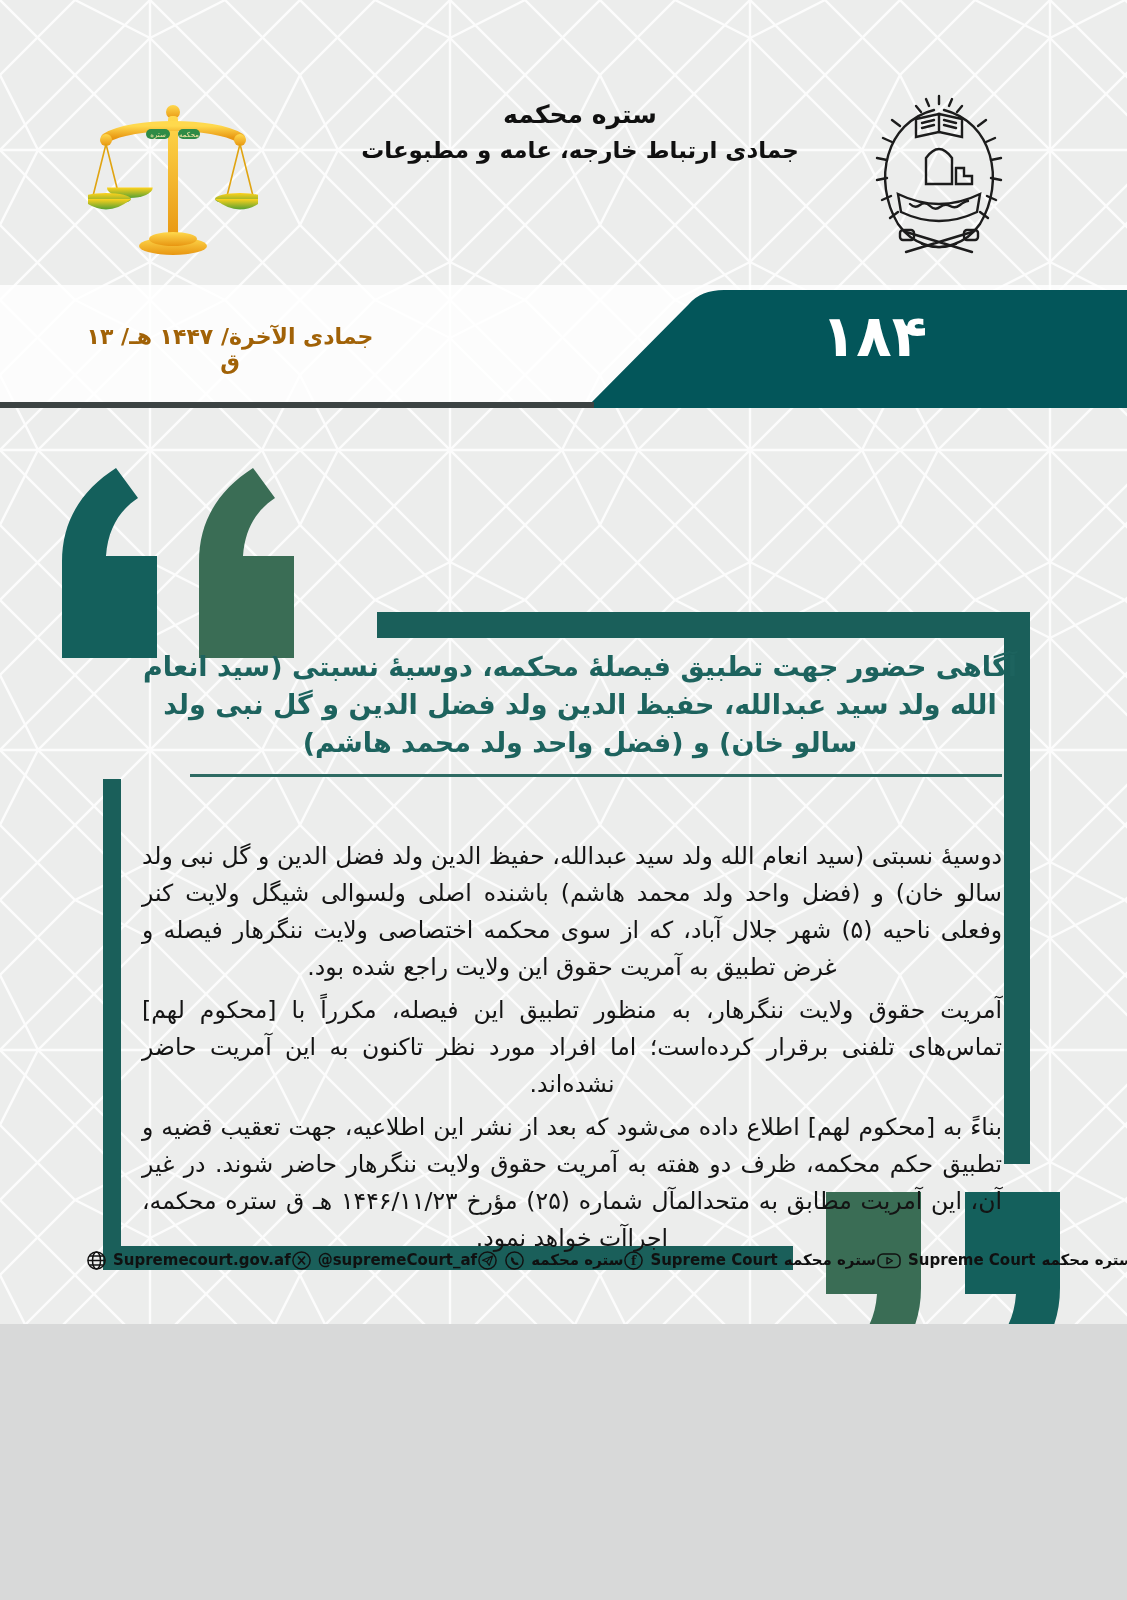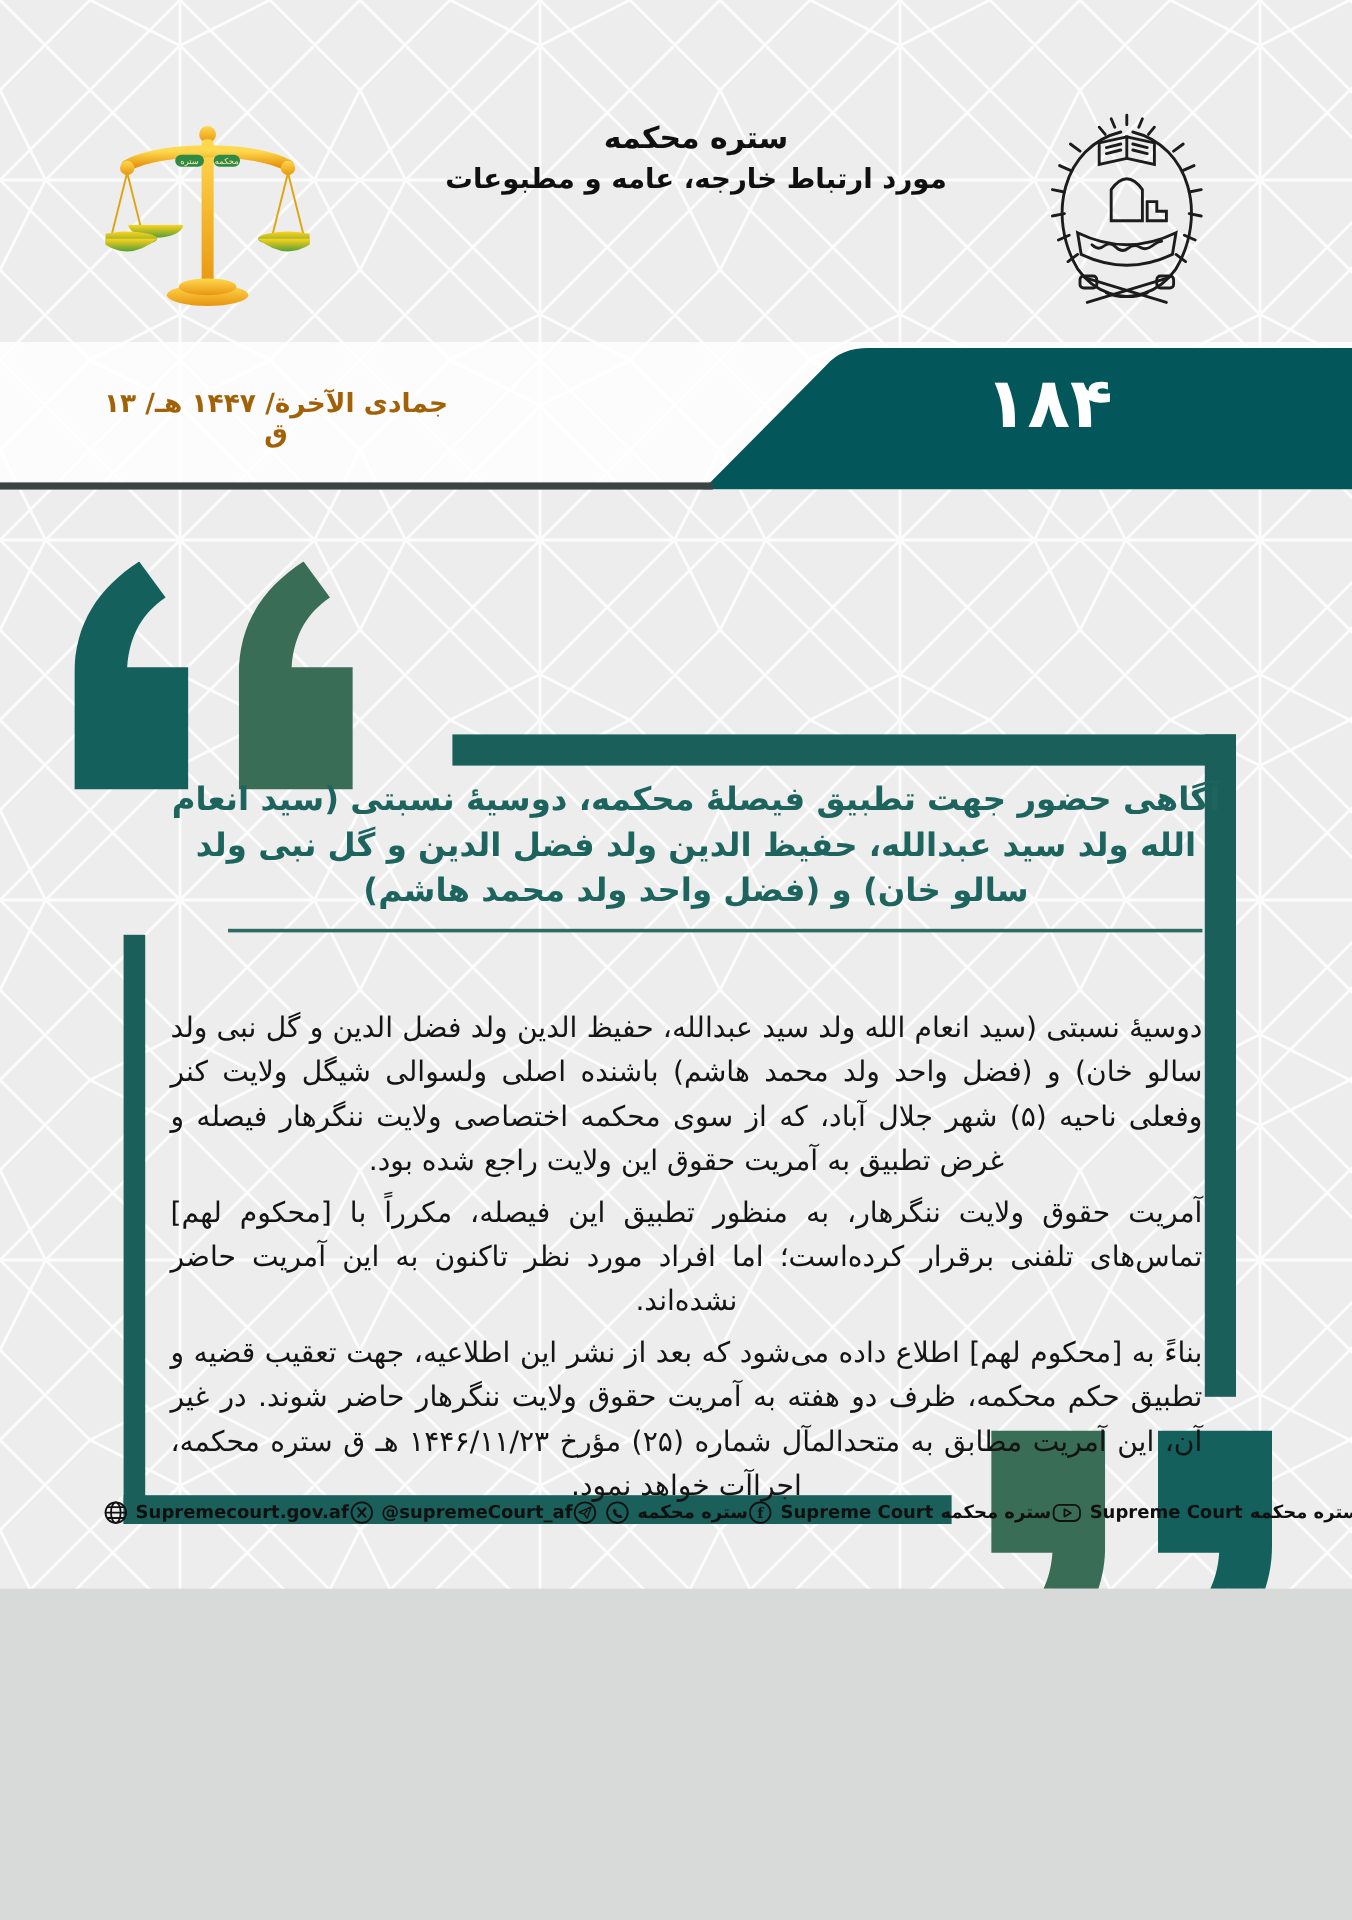--- a/index.html
+++ b/index.html
@@ -103,21 +103,21 @@
     <ellipse cx="85" cy="150" rx="34" ry="9" fill="url(#gold)"></ellipse>
     <ellipse cx="85" cy="143" rx="24" ry="7" fill="url(#gold)"></ellipse>
     <rect x="58" y="33" width="24" height="10" rx="5" fill="#2e8b46"></rect>
     <rect x="90" y="33" width="22" height="10" rx="5" fill="#2e8b46"></rect>
     <text x="70" y="41" font-size="7" text-anchor="middle" fill="#ffe9a8">ستره</text>
     <text x="101" y="41" font-size="7" text-anchor="middle" fill="#ffe9a8">محکمه</text>
   </svg>
 
   <div class="abs header-center">
     <div class="org-name">ستره محکمه</div>
-    <div class="dept-name">مورد ارتباط خارجه، عامه و مطبوعات</div>
+    <div class="dept-name">جمادی ارتباط خارجه، عامه و مطبوعات</div>
   </div>
 
   <svg class="abs" style="left:864px; top:92px; z-index:3;" width="150" height="170" viewBox="0 0 150 170">
     <g stroke="#1c1c1c" stroke-width="2.4" fill="none" stroke-linecap="round">
       <path d="M70 18 C 22 30, 8 88, 34 132 C 48 152, 72 160, 92 152"></path>
       <path d="M80 18 C 128 30, 142 88, 116 132 C 102 152, 78 160, 58 152"></path>
       <path d="M36 34 l-8 -6 M28 50 l-9 -4 M23 68 l-10 -2 M23 86 l-10 2 M27 104 l-9 4 M34 120 l-8 6
                M114 34 l8 -6 M122 50 l9 -4 M127 68 l10 -2 M127 86 l10 2 M123 104 l9 4 M116 120 l8 6"></path>
       <path d="M75 4 v8 M62 7 l3 7 M88 7 l-3 7 M52 14 l5 6 M98 14 l-5 6"></path>
       <path d="M75 22 L52 27 L52 45 L75 40 Z M75 22 L98 27 L98 45 L75 40 Z"></path>

